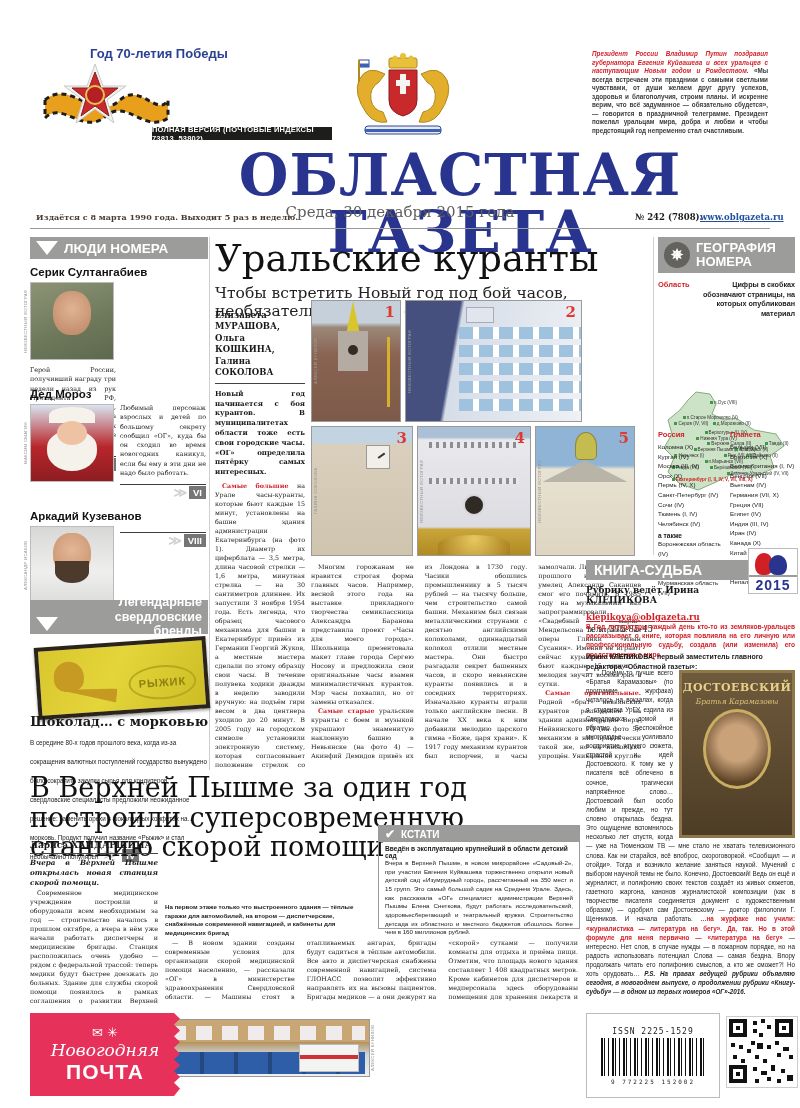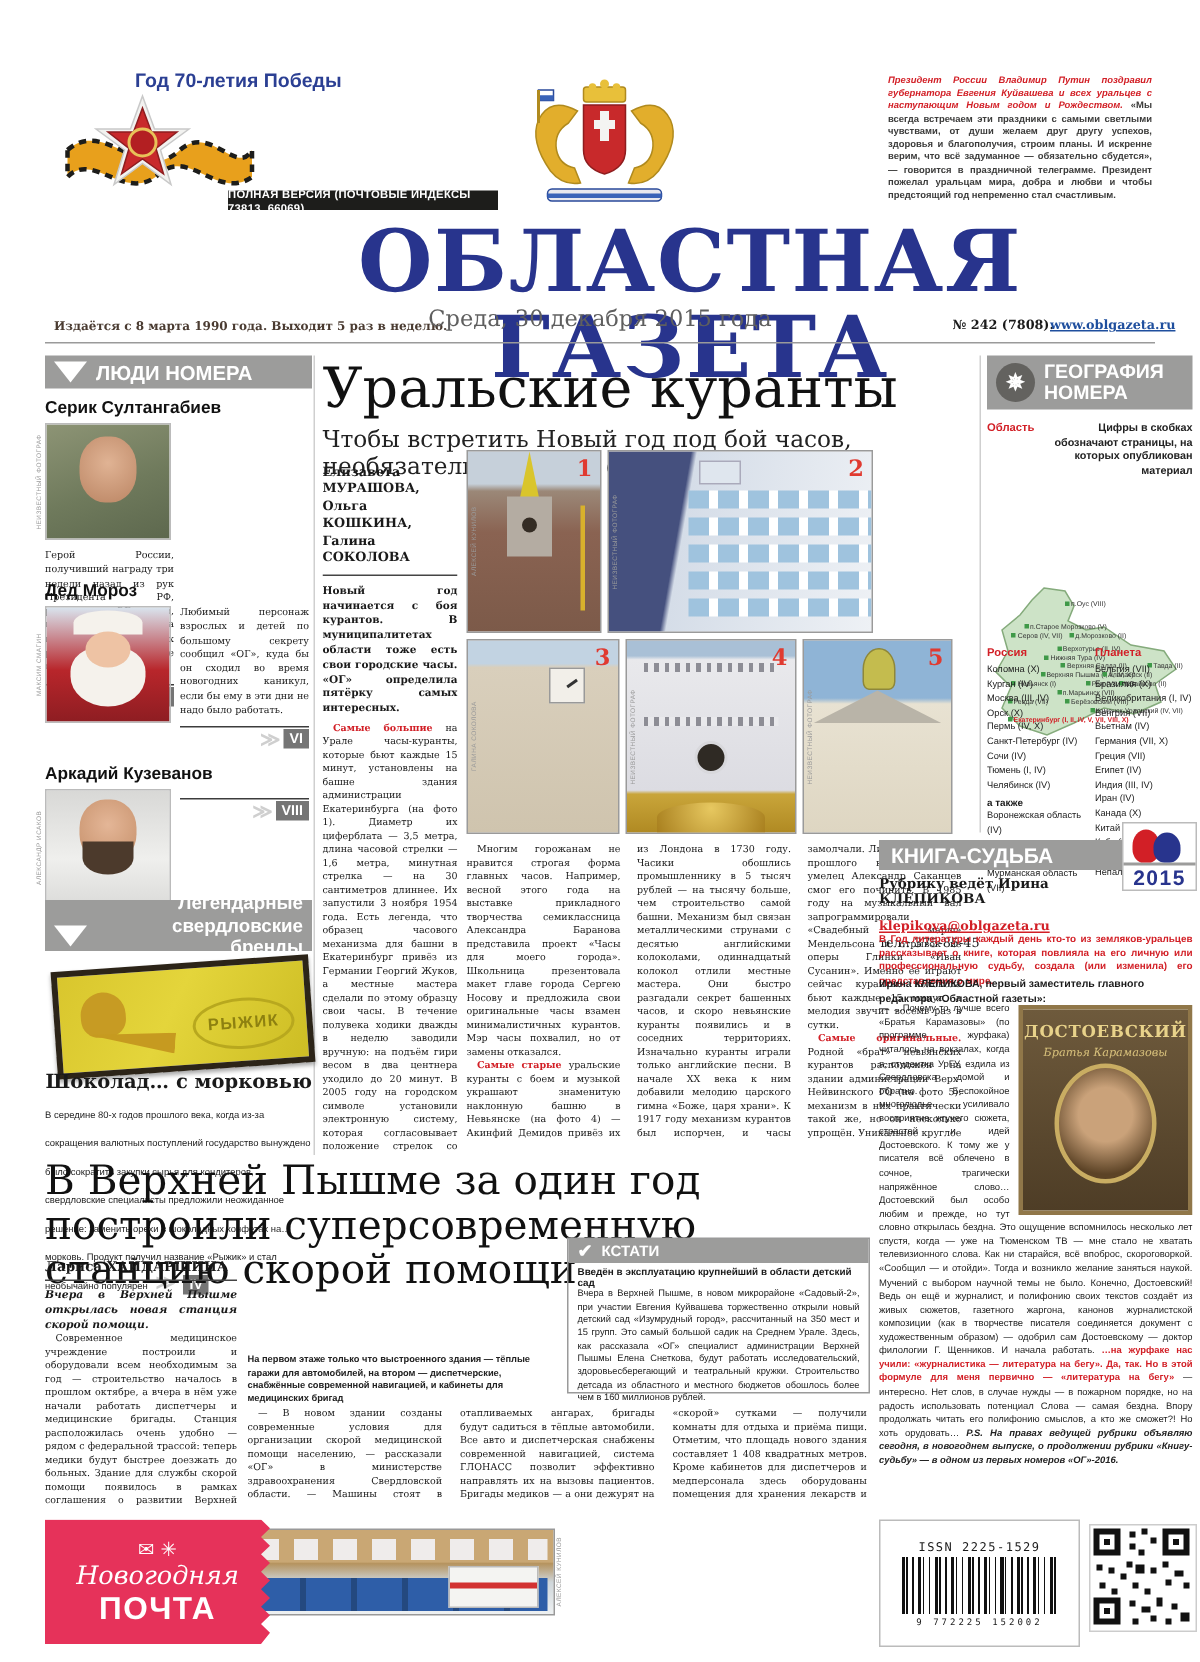--- a/index.html
+++ b/index.html
@@ -107,21 +107,21 @@
   .heads{position:relative;width:44px;height:22px;}
   .heads .h-red{position:absolute;left:4px;top:0;width:18px;height:22px;border-radius:50% 50% 40% 40%;background:#d21f26;}
   .heads .h-blue{position:absolute;left:18px;top:2px;width:18px;height:20px;border-radius:50% 50% 40% 40%;background:#28348d;}
   .y2015{font-family:"Liberation Sans",sans-serif;font-weight:bold;font-size:14px;color:#28348d;letter-spacing:1px;border-top:2px solid #9c9c9b;width:100%;text-align:center;}
   .book-host{font-size:9px;font-weight:bold;}
   .book-mail{font-size:8.5px;font-weight:bold;color:#d21f26;text-decoration:underline;}
   .book-tel{font-size:8.5px;}
   .book-red{font-family:"Liberation Sans",sans-serif;font-weight:bold;font-size:6.6px;color:#d21f26;text-align:justify;line-height:1.4;}
   .book-author{font-family:"Liberation Sans",sans-serif;font-weight:bold;font-size:7px;line-height:1.4;}
   .book-body{font-size:6.3px;line-height:1.45;text-align:justify;font-family:"Liberation Sans",sans-serif;color:#222;}
-  .bookcover{float:right;width:116px;height:140px;margin:2px 0 3px 6px;background:linear-gradient(180deg,#6e5a3c 0%,#4e3d26 100%);
+  .bookcover{float:right;width:116px;height:168px;margin:2px 0 3px 6px;background:linear-gradient(180deg,#6e5a3c 0%,#4e3d26 100%);
              border:3px solid #907749;display:flex;flex-direction:column;align-items:center;gap:3px;padding-top:8px;box-sizing:border-box;}
   .bc-name{color:#e8d28a;font-weight:bold;font-size:11px;letter-spacing:.5px;}
   .bc-sub{color:#d9c27c;font-style:italic;font-size:7.5px;}
   .bc-oval{width:62px;height:74px;border-radius:50%;border:3px solid #c9ad62;background:radial-gradient(circle at 50% 42%,#caa27a 0 34%,#5c4326 75%);}
   
   .headline2{font-size:27px;line-height:1.1;color:#111;}
   .author2{font-size:9px;font-weight:bold;border-bottom:1px solid #444;padding-bottom:3px;}
   .lead2{font-size:7.2px;font-weight:bold;line-height:1.4;text-align:justify;font-style:italic;}
   .amb-photo{background:linear-gradient(180deg,#c9a774 0%,#c9a774 38%,#b5935f 40%,#cfd6da 62%,#eef1f2 100%);position:relative;border:1px solid #999;}
   .amb-photo .win{position:absolute;top:6px;left:4px;right:4px;height:14px;background:repeating-linear-gradient(90deg,#efeceb 0 16px,#c9a774 16px 26px);}
@@ -153,21 +153,21 @@
 
   <div class="abs badge-title" style="left:90px;top:46px;">Год 70-летия Победы</div>
   <div class="abs" style="left:40px;top:60px;width:130px;height:86px;">
     <svg width="130" height="86" viewBox="0 0 130 86">
       <path d="M5 40 C30 18 55 64 80 40 C100 22 118 58 128 40 L128 58 C105 74 86 38 66 56 C44 76 22 40 5 58 Z" fill="#e8a01c" stroke="#1d1d1b" stroke-width="3" stroke-dasharray="5 4"></path>
       <polygon points="55,4 63,26 86,26 67,40 74,63 55,49 36,63 43,40 24,26 47,26" fill="#f2f2f0" stroke="#c9c9c9"></polygon>
       <polygon points="55,12 61,28 78,28 64,39 69,56 55,46 41,56 46,39 32,28 49,28" fill="#c8292b" stroke="#8e1d1f"></polygon>
       <circle cx="55" cy="35" r="9" fill="#b31f22" stroke="#e8c259" stroke-width="2"></circle>
     </svg>
   </div>
-  <div class="abs fullver" style="left:152px;top:127px;width:180px;height:13px;">ПОЛНАЯ ВЕРСИЯ (ПОЧТОВЫЕ ИНДЕКСЫ 73813, 66069)</div>
+  <div class="abs fullver" style="left:152px;top:127px;width:180px;height:13px;">ПОЛНАЯ ВЕРСИЯ (ПОЧТОВЫЕ ИНДЕКСЫ 73813, 53802)</div>
 
   <div class="abs" style="left:345px;top:52px;width:115px;height:95px;">
     <svg width="115" height="95" viewBox="0 0 115 95">
       <rect x="44" y="6" width="28px" height="10" rx="2" fill="#e8c03a" stroke="#b08a1e"></rect>
       <circle cx="50" cy="6" r="2.5" fill="#e8c03a"></circle>
         <circle cx="58" cy="4" r="3" fill="#e8c03a"></circle>
         <circle cx="66" cy="6" r="2.5" fill="#e8c03a"></circle>
       <path d="M44 18 h28 v30 q0 12 -14 16 q-14 -4 -14 -16 Z" fill="#c8292b" stroke="#8e1d1f"></path>
       <path d="M51 28 h14 v6 h-14 Z M55 22 h6 v20 h-6 Z" fill="#f4f4f2"></path>
       <path d="M40 22 q-18 -10 -26 6 q-6 14 8 34 q8 10 20 8 l-4 -10 q-10 -2 -12 -12 q-2 -12 8 -18 Z" fill="#e2ae2c" stroke="#b08a1e"></path>

